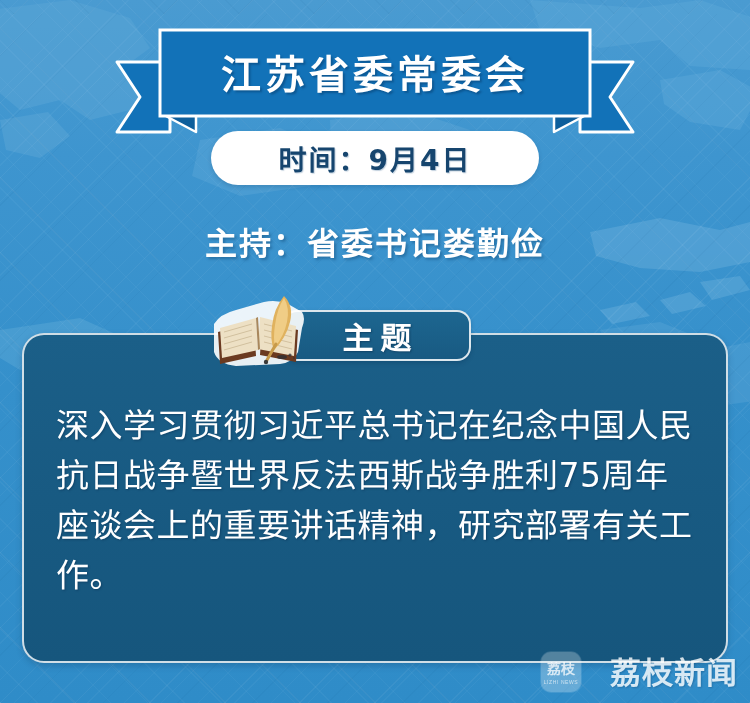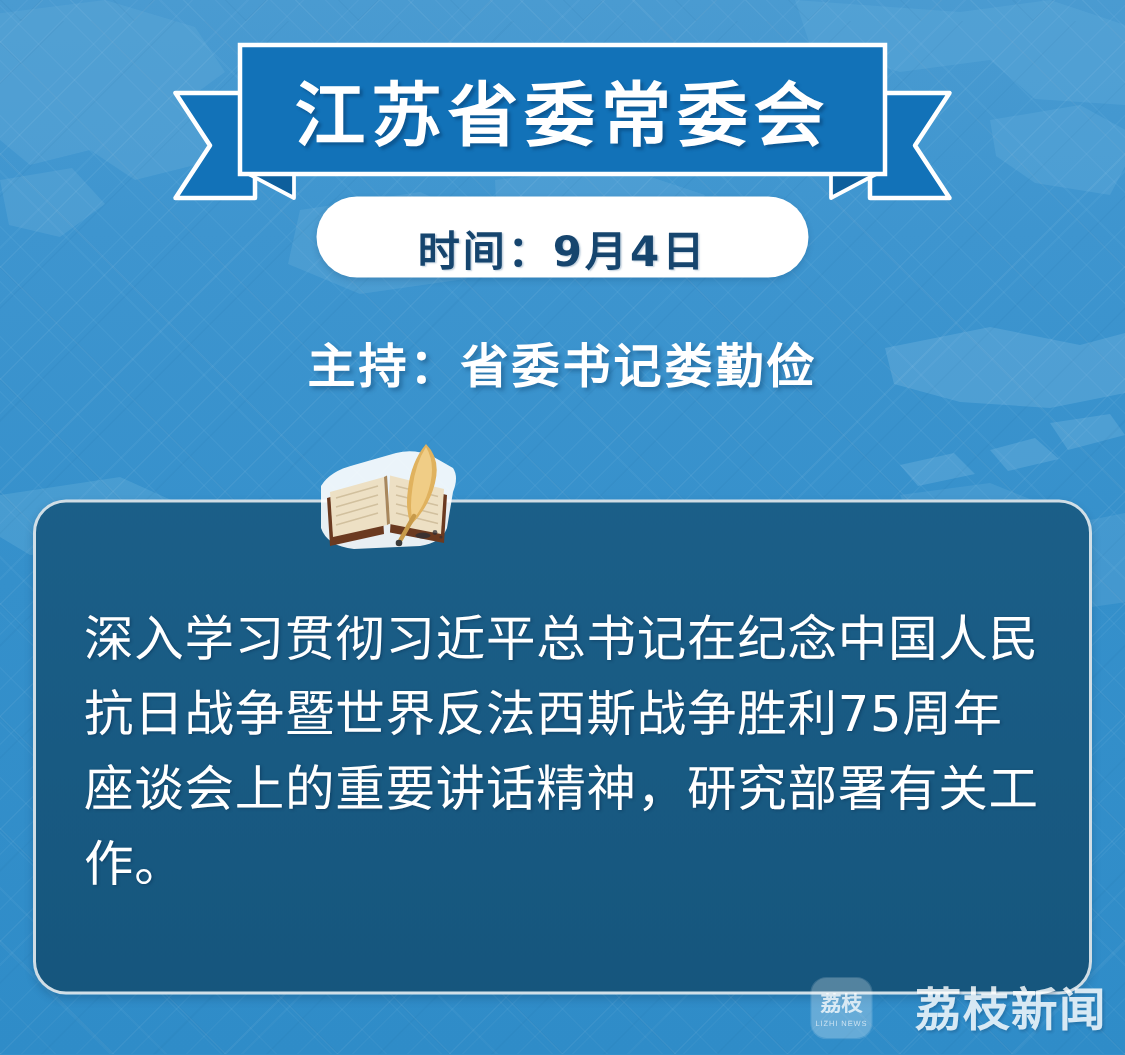--- a/index.html
+++ b/index.html
@@ -67,39 +67,39 @@
   .ribbon-title {
     position: absolute;
     left: 0; top: 0;
     width: 750px; height: 110px;
     display: flex;
     align-items: center;
     justify-content: center;
     padding-bottom: 18px;
     box-sizing: border-box;
     color: #ffffff;
-    font-size: 47px;
+    font-size: 40px;
     font-weight: bold;
     letter-spacing: 4px;
     font-family: "DejaVu Sans", "Liberation Sans", sans-serif;
     text-shadow: 2px 2px 2px rgba(0,40,80,.35);
     text-align: center;
   }
 
   
   .date-pill {
     position: absolute;
     left: 211px;
     top: 131px;
     width: 328px;
     height: 54px;
     background: #ffffff;
     border-radius: 27px;
     display: flex;
-    align-items: flex-end;
+    align-items: center;
     justify-content: center;
     box-shadow: 0 2px 4px rgba(0,45,85,.18);
   }
   .date-pill span {
     color: #16456e;
     font-size: 28px;
     font-weight: bold;
     letter-spacing: 2px;
     font-family: "DejaVu Sans", "Liberation Sans", sans-serif;
     text-shadow: 1px 1px 1px rgba(120,150,180,.45);
@@ -267,20 +267,23 @@
   <div class="date-pill">
     <span>时间：9月4日</span>
   </div>
 
   <div class="host-line">主持：省委书记娄勤俭</div>
 
   <div class="content-card">
     <div class="card-body">深入学习贯彻习近平总书记在纪念中国人民抗日战争暨世界反法西斯战争胜利75周年座谈会上的重要讲话精神，研究部署有关工作。</div>
   </div>
 
+  <div class="theme-tab">
+    <span>主题</span>
+  </div>
 
   <div class="book-icon">
     <svg width="108" height="76" viewBox="0 0 108 76">
 
       <path d="M8 30 Q14 20 30 16 L58 8 Q70 5 82 10 L96 18 Q100 24 96 34 L92 58 Q88 68 74 70 L30 72 Q12 70 8 58 Z" fill="#ffffff" opacity="0.9"></path>
 
       <path d="M12 38 L48 28 L50 62 L14 70 Z" fill="#6b3a20"></path>
       <path d="M92 36 L56 27 L54 61 L90 68 Z" fill="#6b3a20"></path>
 
       <path d="M14 34 L50 24 L52 56 L16 64 Z" fill="#ede0c4"></path>

